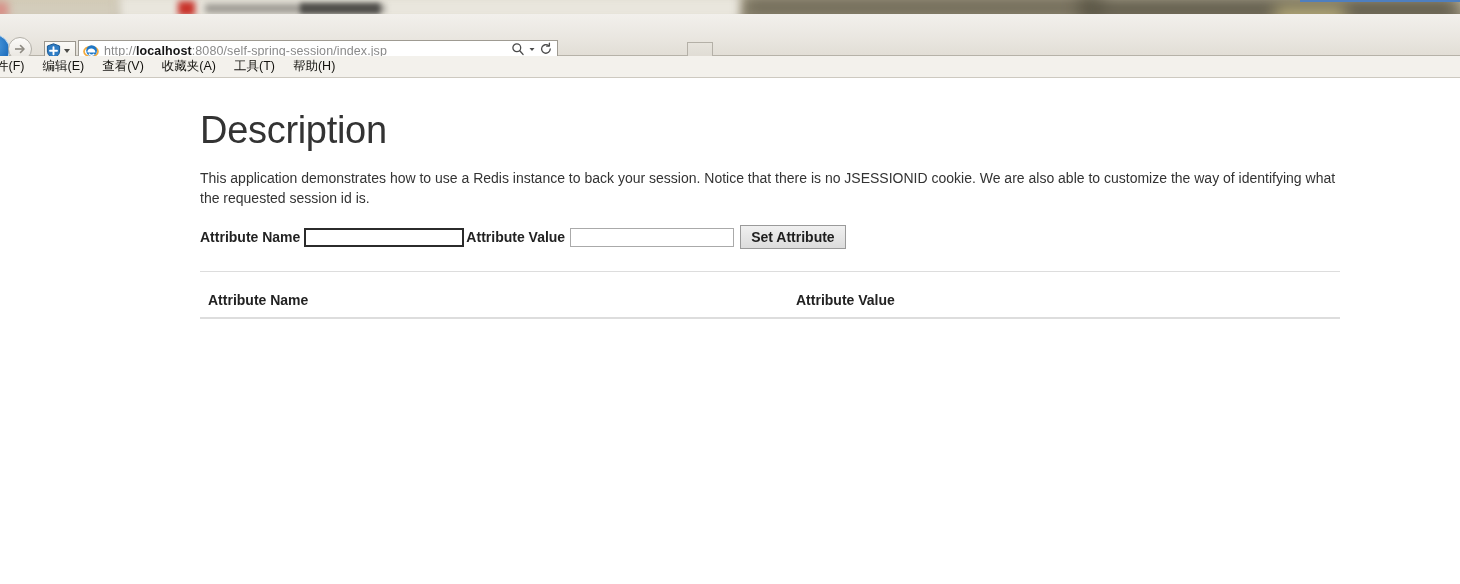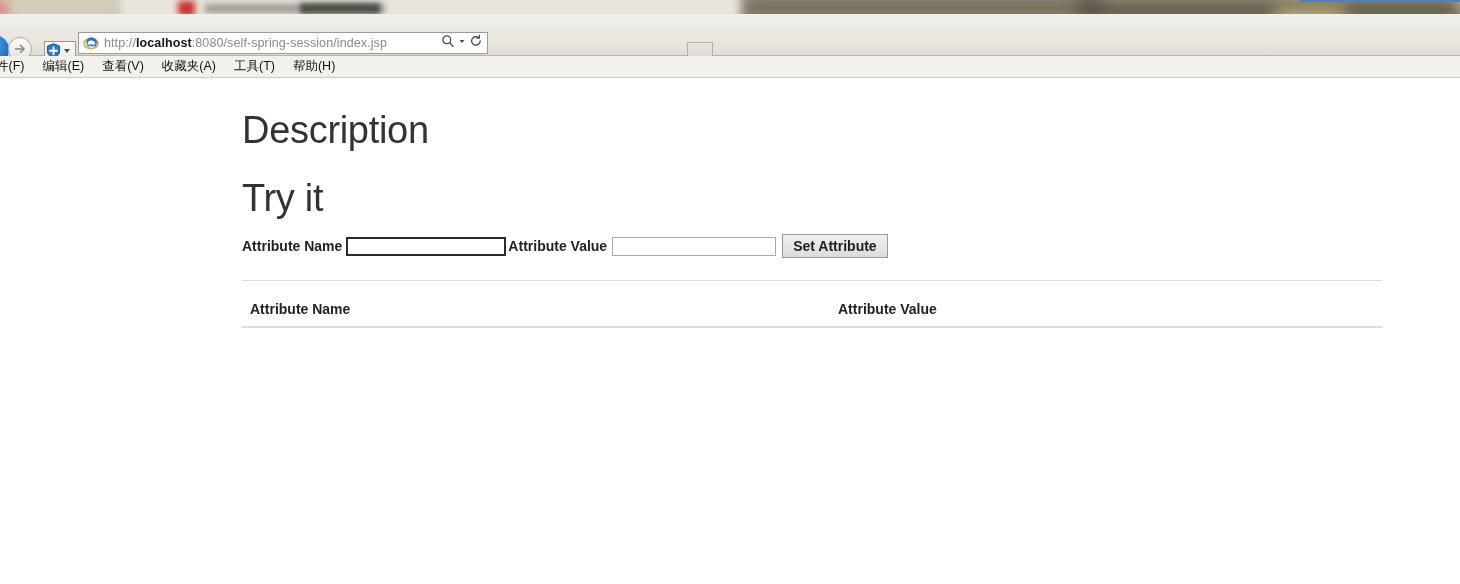--- a/index.html
+++ b/index.html
@@ -139,22 +139,22 @@
   .caret-sm {
     width: 0; height: 0;
     border-left: 3px solid transparent;
     border-right: 3px solid transparent;
     border-top: 4px solid #4a4a46;
     margin-left: 3px;
   }
 
   .addr-bar {
     position: absolute;
-    left: 78px; top: 18px;
-    width: 410px; height: 22px;
+    left: 78px; top: 26px;
+    width: 480px; height: 22px;
     background: #ffffff;
     border: 1px solid #9f9b92;
     box-sizing: border-box;
     display: flex;
     align-items: center;
   }
   .ie-logo {
     width: 16px; height: 16px;
     margin-left: 4px;
     flex: 0 0 auto;
@@ -237,21 +237,20 @@
     position: absolute;
     left: 0; top: 79px;
     width: 1460px; height: 505px;
     background: #ffffff;
   }
   .container {
     position: absolute;
     left: 200px;
     top: 0;
     width: 1140px;
-    margin-left: 42px;
   }
   h1.heading {
     font-size: 38px;
     font-weight: normal;
     color: #333333;
     margin: 0;
     padding: 0;
     line-height: 1;
     letter-spacing: -0.3px;
   }
@@ -397,22 +396,22 @@
   <span class="menu-item">收藏夹(A)</span>
   <span class="menu-item">工具(T)</span>
   <span class="menu-item">帮助(H)</span>
 </div>
 
 <div class="page">
   <div class="container">
 
     <h1 class="heading" style="margin-top:32px;">Description</h1>
 
-
-    <h1 class="heading" style="margin-top:30px;">Try it</h1>
+    <p class="desc-p" style="margin-top:19px;">This application demonstrates how to use a Redis instance to back your session. Notice that there is no JSESSIONID cookie. We are also able to customize the way of identifying what the requested session id is.</p>
+
 
     <div class="form-row" style="margin-top:17px;">
       <label class="form-label">Attribute Name</label>
       <input class="text-input focused" style="width: 160px; margin-left: 4px;" type="text" placeholder="" value="">
       <label class="form-label" style="margin-left:2px;">Attribute Value</label>
       <input class="text-input" style="width: 164px; margin-left: 5px;" type="text" placeholder="">
       <button class="btn" style="margin-left:6px;">Set Attribute</button>
     </div>
 
     <hr class="divider" style="margin-top:22px;">

